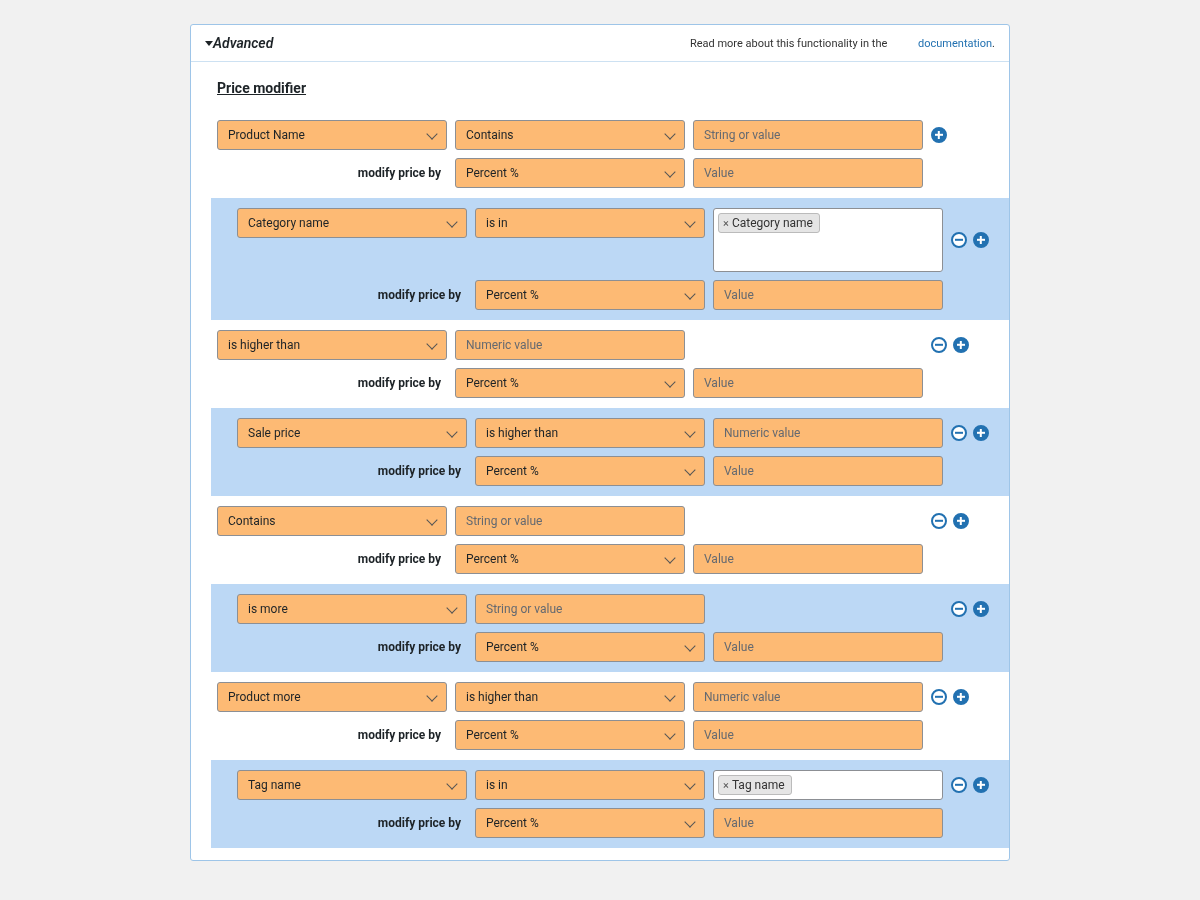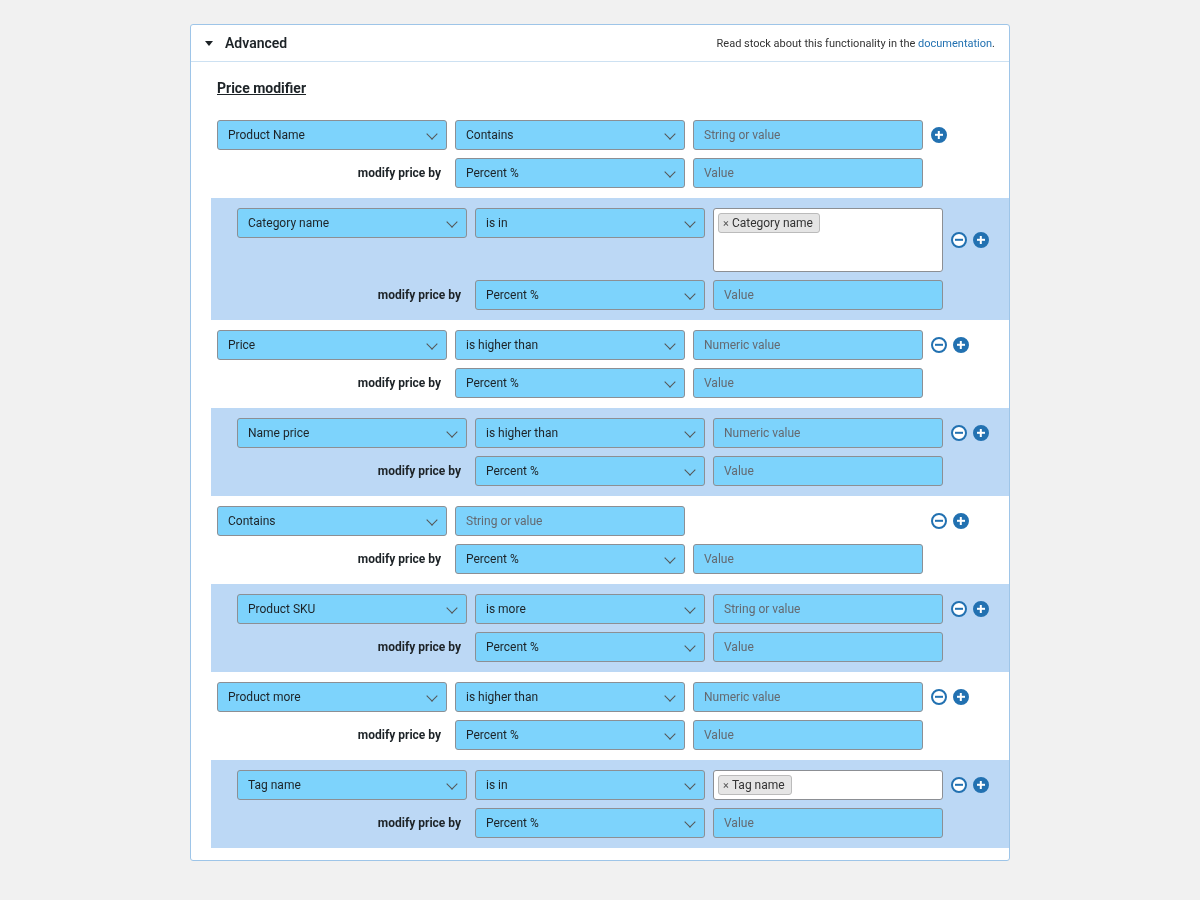--- a/index.html
+++ b/index.html
@@ -21,36 +21,37 @@
   .panel-header {
     display: flex;
     align-items: center;
     justify-content: space-between;
     padding: 10px 14px;
     border-bottom: 1px solid #cde1f2;
   }
   .panel-header-left {
     display: flex;
     align-items: center;
-    gap: 12px;
+    gap: 0;
     font-weight: 600;
     font-size: 14px;
     color: #1d2327;
+    font-style: italic;
   }
   .caret-down-icon {
     width: 0; height: 0;
     border-left: 4px solid transparent;
     border-right: 4px solid transparent;
     border-top: 5px solid #1d2327;
   }
   .panel-header-right {
     font-size: 11px;
     color: #333;
   }
-  .panel-header-right a { color: #2271b1; text-decoration: none; }
+  .panel-header-right a { color: #2271b1; text-decoration: none; margin-left: 28px; }
   .panel-body { padding: 0; }
   .section-title {
     font-weight: 700;
     font-size: 14px;
     padding: 18px 26px 14px;
     color: #1d2327;
     text-decoration: underline;
   }
   .rule-block { padding: 6px 0; }
   .rule-block.alt { background: #bcd8f5; margin-left: 20px; }
@@ -64,21 +65,21 @@
   .rule-row.label-row .c1 {
     display:flex; justify-content:flex-end; align-items:flex-end;
   }
   .row-label {
     font-weight:700; font-size:12px; color:#1d2327;
     padding-right:6px; line-height:30px;
   }
   .select, .input {
     width: 100%;
     height: 30px;
-    background: #7dd3fc;
+    background: #fdba74;
     border: 1px solid #8c8f94;
     border-radius: 3px;
     padding: 0 26px 0 10px;
     font-size: 12px;
     color: #1d2327;
     position: relative;
     display: flex;
     align-items: center;
   }
   .input { padding: 0 10px; color:#646970; }
@@ -151,21 +152,21 @@
 </head>
 <body>
 
 <div class="panel">
   <div class="panel-header">
     <div class="panel-header-left">
       <span class="caret-down-icon"></span>
       <span>Advanced</span>
     </div>
     <div class="panel-header-right">
-      <span>Read stock about this functionality in the </span><a href="#">documentation</a><span>.</span>
+      <span>Read more about this functionality in the </span><a href="#">documentation</a><span>.</span>
     </div>
   </div>
 
   <div class="panel-body">
     <div class="section-title">Price modifier</div>
     <div id="price-rules">
         <div class="rule-block">
           <div class="rule-row">
             <div class="c1">
               <div class="select">Product Name</div>
@@ -226,23 +227,20 @@
               <div class="select">Percent %</div>
             </div>
             <div>
               <div class="input">Value</div>
             </div>
             <div></div>
           </div>
         </div>
         <div class="rule-block">
           <div class="rule-row">
-            <div class="c1">
-              <div class="select">Price</div>
-            </div>
             <div>
               <div class="select">is higher than</div>
             </div>
             <div>
               <div class="input">Numeric value</div>
             </div>
             <div class="actions-wrap">
               <div class="actions">
                 <span class="icon-circle minus"></span>
                 <span class="icon-circle plus-filled"></span>
@@ -258,21 +256,21 @@
             </div>
             <div>
               <div class="input">Value</div>
             </div>
             <div></div>
           </div>
         </div>
         <div class="rule-block alt">
           <div class="rule-row">
             <div class="c1">
-              <div class="select">Name price</div>
+              <div class="select">Sale price</div>
             </div>
             <div>
               <div class="select">is higher than</div>
             </div>
             <div>
               <div class="input">Numeric value</div>
             </div>
             <div class="actions-wrap">
               <div class="actions">
                 <span class="icon-circle minus"></span>
@@ -316,23 +314,20 @@
               <div class="select">Percent %</div>
             </div>
             <div>
               <div class="input">Value</div>
             </div>
             <div></div>
           </div>
         </div>
         <div class="rule-block alt">
           <div class="rule-row">
-            <div class="c1">
-              <div class="select">Product SKU</div>
-            </div>
             <div>
               <div class="select">is more</div>
             </div>
             <div>
               <div class="input">String or value</div>
             </div>
             <div class="actions-wrap">
               <div class="actions">
                 <span class="icon-circle minus"></span>
                 <span class="icon-circle plus-filled"></span>

